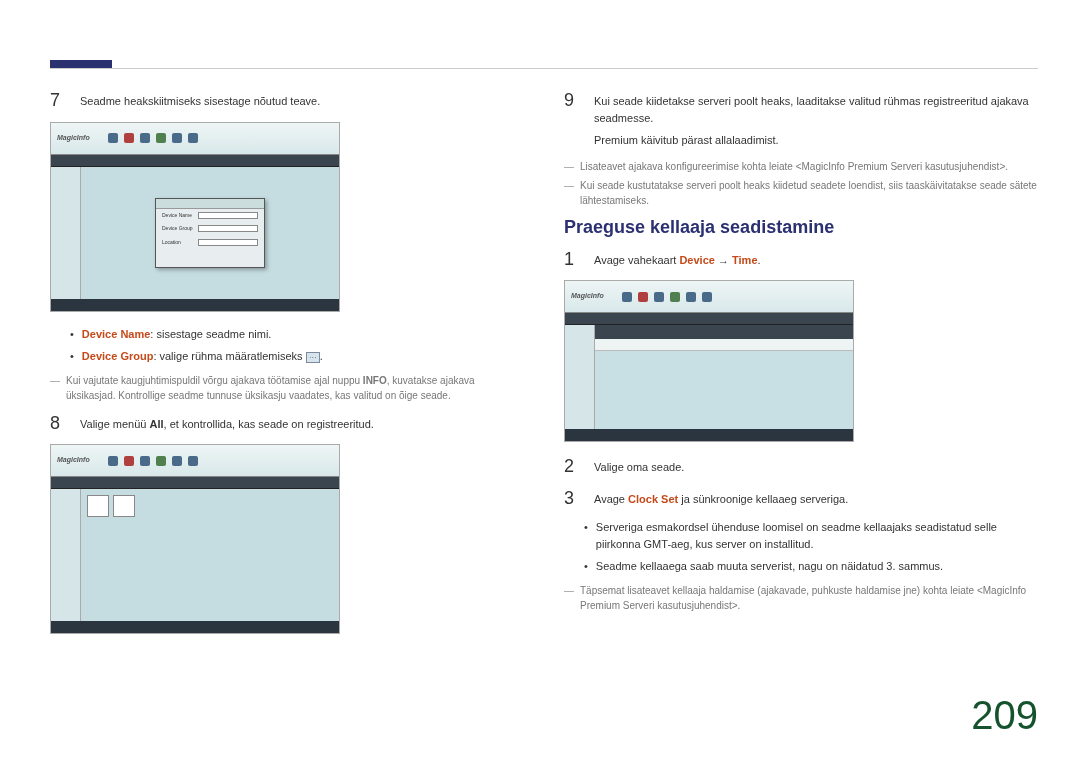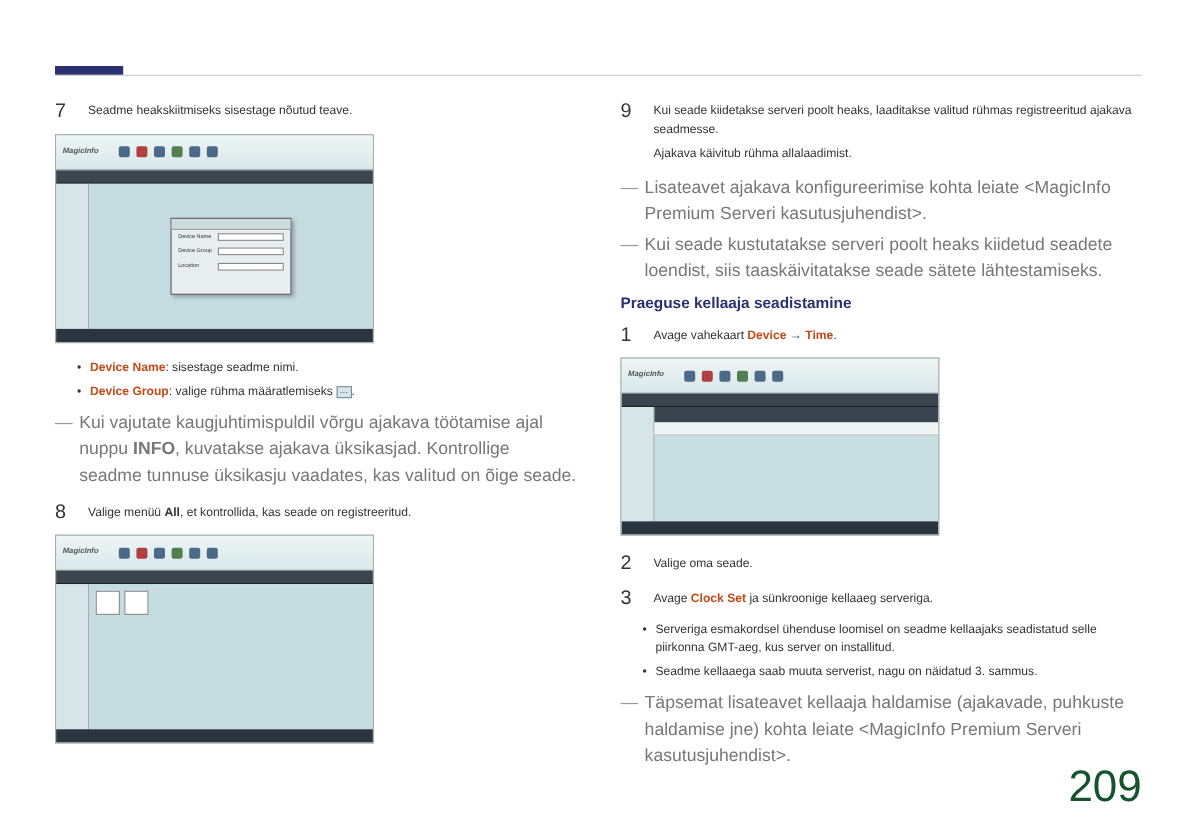--- a/index.html
+++ b/index.html
@@ -128,36 +128,36 @@
     position: absolute;
     top: 58px; left: 30px; right: 0;
     height: 12px;
     background: #eef3f4;
     border-bottom: 1px solid #bbb;
   }
   .bul-list { margin: 8px 0 8px 20px; }
   .bul { display: flex; gap: 8px; margin-bottom: 6px; }
   .bul::before { content: "•"; color: #333; }
   .hl { color: #c44a1a; font-weight: 600; }
-  .note { display: flex; gap: 6px; margin: 4px 0 4px 0; color: #777; font-size: 16px; }
+  .note { display: flex; gap: 6px; margin: 4px 0 4px 0; color: #777; font-size: 10px; }
   .note::before { content: "―"; color: #999; }
   .inline-btn {
     display: inline-block;
     width: 14px; height: 11px;
     background: #d8e4ec;
     border: 1px solid #7a8a9a;
     vertical-align: middle;
     position: relative;
   }
   .inline-btn::after {
     content: "…"; position: absolute; top: -3px; left: 2px; font-size: 8px; color: #445;
   }
   .subhead {
     color: #2a3070;
-    font-size: 14px;
+    font-size: 18px;
     font-weight: 600;
     margin: 6px 0 8px 0;
   }
   .para { margin-bottom: 10px; }
   .pagenum {
     position: absolute;
     bottom: 18px;
     right: 42px;
     font-size: 40px;
     color: #14532d;
@@ -258,21 +258,21 @@
     </div>
 
   </div>
 
   <div class="col">
 
     <div class="step">
       <div class="step-num">9</div>
       <div class="step-body">
         <div>Kui seade kiidetakse serveri poolt heaks, laaditakse valitud rühmas registreeritud ajakava seadmesse.</div>
-        <div style="margin-top:6px;">Ajakava käivitub rühma allalaadimist.</div>
+        <div style="margin-top:6px;">Premium käivitub pärast allalaadimist.</div>
       </div>
     </div>
 
     <div class="note">
         <span>Lisateavet ajakava konfigureerimise kohta leiate &lt;MagicInfo Premium Serveri kasutusjuhendist&gt;.</span>
       </div>
     <div class="note">
         <span>Kui seade kustutatakse serveri poolt heaks kiidetud seadete loendist, siis taaskäivitatakse seade sätete lähtestamiseks.</span>
       </div>
 

